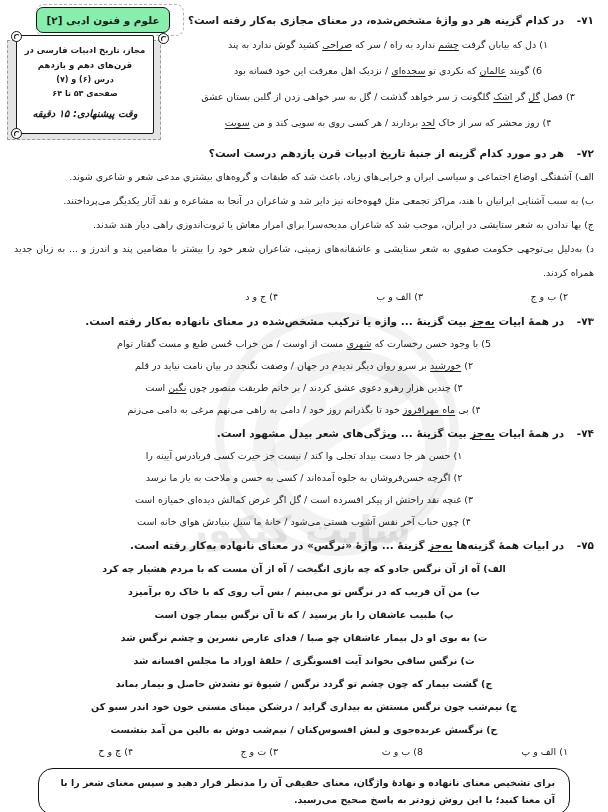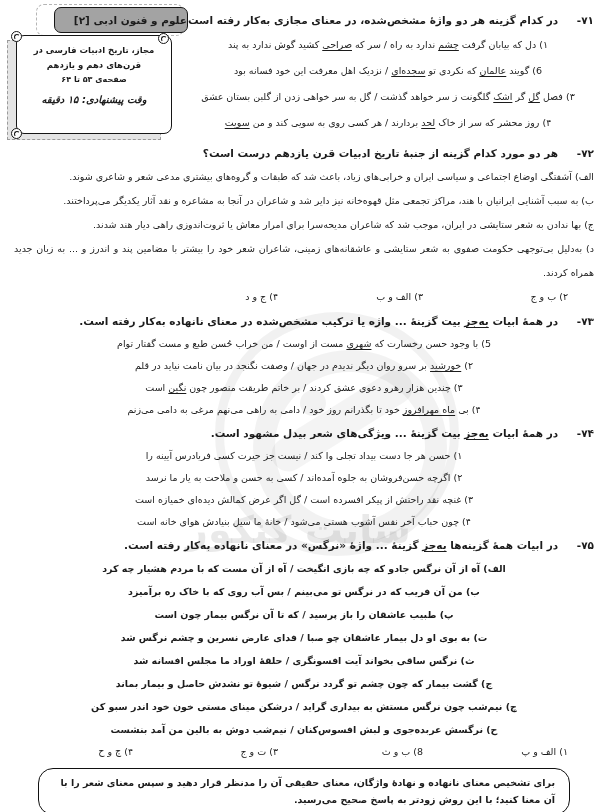--- a/index.html
+++ b/index.html
@@ -17,44 +17,44 @@
   .wm-swoosh{left:262px;top:404px;width:160px;height:34px;border-radius:17px;
     background:rgba(0,0,0,0.045);transform:rotate(-32deg);}
   .wm-dot{left:300px;top:390px;width:26px;height:26px;border-radius:50%;
     background:rgba(0,0,0,0.05);}
   .wm-text{left:186px;top:508px;font-size:38px;font-weight:bold;
     color:rgba(0,0,0,0.085);letter-spacing:1px;white-space:nowrap;}
   
   .hdr{position:absolute;left:6px;top:4px;width:176px;height:138px;z-index:2;}
   .badge-dash{position:absolute;left:30px;top:0;width:146px;height:30px;
     border:1px dashed #b5b5b5;border-radius:8px;}
-  .badge{position:absolute;left:48px;top:3px;width:132px;height:24px;
-    background:#a3a3a3;border:1.8px solid #161616;border-radius:7px;
-    display:flex;align-items:center;
+  .badge{position:absolute;left:30px;top:3px;width:132px;height:24px;
+    background:#86efac;border:1.8px solid #161616;border-radius:7px;
+    display:flex;align-items:center;justify-content:center;
     font-weight:bold;font-size:10.5px;white-space:nowrap;}
   .scroll-shadow{position:absolute;left:1px;top:36px;width:152px;height:98px;
     background:#e4e4e4;border:1px dashed #9a9a9a;}
-  .scroll{position:absolute;left:10px;top:31px;width:156px;height:99px;
-    background:#fff;border:1.6px solid #161616;border-radius:8px;
+  .scroll{position:absolute;left:10px;top:31px;width:138px;height:99px;
+    background:#fff;border:1.6px solid #161616;border-radius:2px;
     box-sizing:border-box;padding-top:7px;text-align:center;}
   .scroll .s1{font-size:8.5px;font-weight:bold;line-height:15px;white-space:nowrap;}
   .scroll .s2{font-size:8px;font-weight:bold;line-height:14px;white-space:nowrap;}
   .scroll .s3{font-size:10px;font-weight:bold;font-style:italic;line-height:20px;
     margin-top:3px;white-space:nowrap;}
   .curl{position:absolute;width:11px;height:11px;border:1.6px solid #161616;
     border-radius:50%;background:#fff;box-sizing:border-box;}
   .curl::after{content:"";position:absolute;inset:1.5px;border:1.3px solid #161616;
     border-radius:50%;border-color:#161616 transparent transparent #161616;}
   .curl-a{left:5px;top:27px;}
   .curl-b{left:5px;top:124px;}
   .curl-c{left:152px;top:29px;}
   
   .content{position:relative;z-index:1;}
   .q-head{font-weight:bold;font-size:10.5px;line-height:24px;white-space:nowrap;}
-  .q-head .num{margin-left:15px;}
+  .q-head .num{margin-left:9px;}
   .sec-71{margin-left:168px;}
   .opt-c{text-align:center;font-size:9.5px;line-height:26px;white-space:nowrap;}
   .sec-73 .opt-c,.sec-74 .opt-c{line-height:22px;}
   .sec-75 .opt-c{line-height:23px;font-weight:bold;}
   .sec-72 .q-head{margin-top:5px;}
   .opt-p{font-size:9.5px;line-height:24px;text-align:justify;text-align-last:right;}
   .ans-row{display:grid;grid-template-columns:repeat(4,1fr);
     font-size:9.5px;line-height:24px;}
   .sec-75 .ans-row{line-height:22px;}
   .ans-cell{text-align:right;padding-right:26px;white-space:nowrap;}
@@ -77,20 +77,21 @@
 
   <div class="hdr">
     <div class="badge-dash"></div>
     <div class="badge">
       <span>علوم و فنون ادبی [۲]</span>
     </div>
     <div class="scroll-shadow"></div>
     <div class="scroll">
       <div class="s1">مجاز، تاریخ ادبیات فارسی در</div>
       <div class="s1">قرن‌های دهم و یازدهم</div>
+      <div class="s2">درس (۶) و (۷)</div>
       <div class="s2">صفحه‌ی ۵۳ تا ۶۴</div>
       <div class="s3">وقت پیشنهادی: ۱۵ دقیقه</div>
     </div>
     <div class="curl curl-a"></div>
     <div class="curl curl-b"></div>
     <div class="curl curl-c"></div>
   </div>
 
   <div class="content">
 

